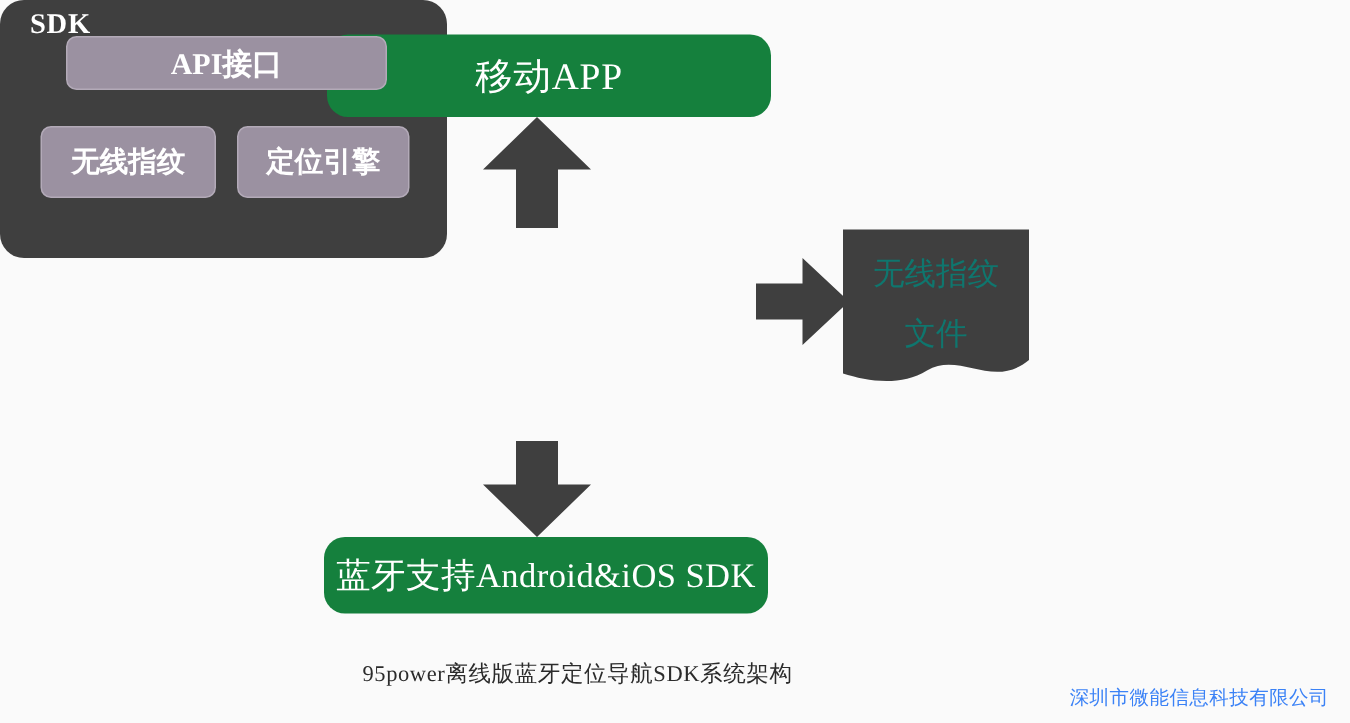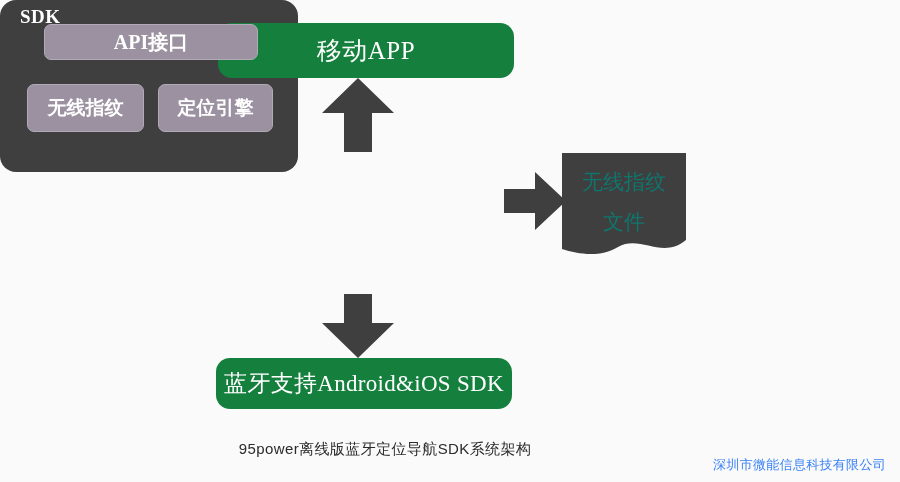--- a/index.html
+++ b/index.html
@@ -139,21 +139,21 @@
   #arrow-right-fp { left: 504px; top: 172px; }
   
   #caption-main {
     position: absolute;
     left: 0;
     top: 440px;
     width: 770px;
     text-align: center;
     color: #2b2b2b;
     font-size: 15px;
-    font-family: Liberation Sans, sans-serif;
+    font-family: Liberation Serif, serif;
     letter-spacing: 0.4px;
   }
   #caption-company {
     position: absolute;
     right: 14px;
     bottom: 8px;
     color: #3b82f6;
     font-size: 13px;
     font-family: "DejaVu Sans", "Liberation Sans", sans-serif;
     letter-spacing: 0.3px;

